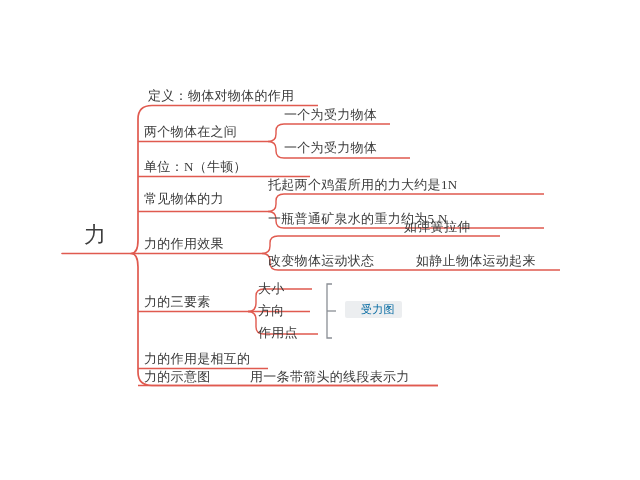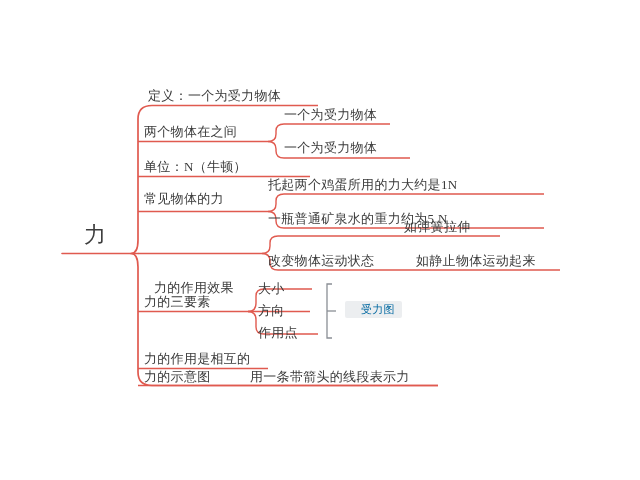--- a/index.html
+++ b/index.html
@@ -123,33 +123,33 @@
              L 318 334" stroke="#e05a4f" stroke-width="1.4" fill="none"></path>
 
     <path d="M 332 284 L 327 284 L 327 338 L 332 338" stroke="#8a8f95" stroke-width="1.3" fill="none"></path>
     <path d="M 327 311 L 336 311" stroke="#8a8f95" stroke-width="1.3" fill="none"></path>
 
     <path d="M 138 385.5 L 438 385.5" stroke="#e05a4f" stroke-width="1.5" fill="none"></path>
   </svg>
 
   <div class="node root-node" style="left:84px; top:227px;">力</div>
 
-  <div class="node" style="left:148px; top:88px;">定义：一个为受力物体</div>
+  <div class="node" style="left:148px; top:88px;">定义：物体对物体的作用</div>
 
   <div class="node" style="left:144px; top:124px;">两个物体在之间</div>
   <div class="node" style="left:284px; top:107px;">一个为受力物体</div>
   <div class="node" style="left:284px; top:141px;font-family:Liberation Mono, monospace;">一个为受力物体</div>
 
   <div class="node" style="left:144px; top:159px;">单位：N（牛顿）</div>
 
   <div class="node" style="left:144px; top:191px;">常见物体的力</div>
   <div class="node" style="left:268px; top:177px;">托起两个鸡蛋所用的力大约是1N</div>
   <div class="node" style="left:268px; top:211px;">一瓶普通矿泉水的重力约为5 N</div>
 
-  <div class="node" style="left:154px; top:236px;margin-top:44px;">力的作用效果</div>
+  <div class="node" style="left:144px; top:236px;">力的作用效果</div>
   <div class="node sub-note" style="left:404px; top:219px;">如弹簧拉伸</div>
   <div class="node" style="left:268px; top:253px;">改变物体运动状态</div>
   <div class="node sub-note" style="left:416px; top:253px;">如静止物体运动起来</div>
 
   <div class="node" style="left:144px; top:294px;">力的三要素</div>
   <div class="node" style="left:258px; top:281px;">大小</div>
   <div class="node" style="left:258px; top:303px;">方向</div>
   <div class="node" style="left:258px; top:325px;">作用点</div>
   <div class="node" style="left:345px; top:301px;">
     <span class="gray-box">受力图</span>

